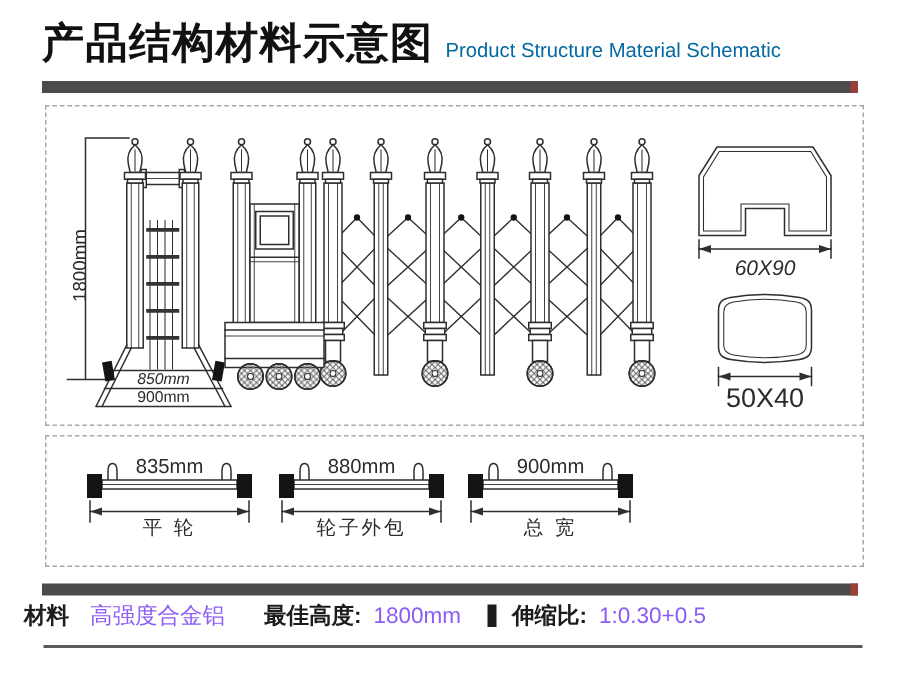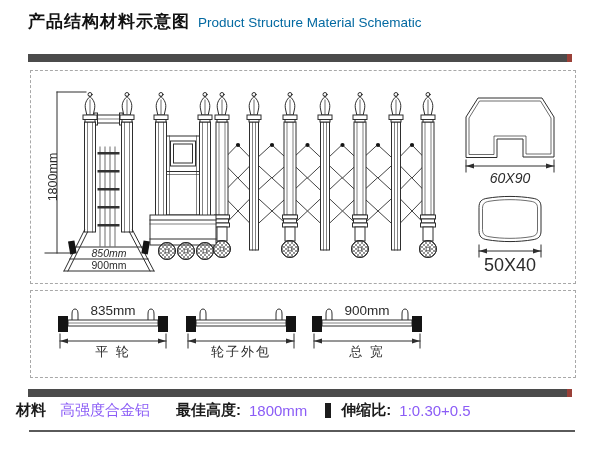--- a/index.html
+++ b/index.html
@@ -2,21 +2,21 @@
 <html><head>
 <meta charset="utf-8">
 <style>
   html,body{margin:0;padding:0;background:#fff;}
   #stage{
     position:relative;width:606px;height:463px;background:#fff;overflow:hidden;
     font-family:"Liberation Sans","DejaVu Sans",sans-serif;color:#222;
   }
   
   .titlerow{position:absolute;left:28px;top:10px;display:flex;align-items:baseline;white-space:nowrap;}
-  .title-zh{font-size:17px;font-weight:bold;color:#111;letter-spacing:1px;}
+  .title-zh{font-size:28px;font-weight:bold;color:#111;letter-spacing:1px;}
   .title-en{font-size:13.5px;color:#0369a1;margin-left:8px;}
   .bar{position:absolute;left:28px;width:544px;height:8px;background:#4b4b4b;}
   .bar .cap{position:absolute;right:0;top:0;width:5px;height:8px;background:#9a4038;}
   .bar.top{top:54px;} .bar.bottom{top:389px;}
   
   .dashedbox{position:absolute;left:30px;width:544px;border:1px dashed #a8a8a8;background:transparent;}
   .dash-main{top:70px;height:212px;}
   .dash-meas{top:290px;height:86px;}
   
   #drawing{position:absolute;left:0;top:0;width:606px;height:463px;}
@@ -271,20 +271,21 @@
   </svg>
 
   <div class="lbl lbl-rot">1800mm</div>
   <div class="lbl lbl-850">850mm</div>
   <div class="lbl lbl-900">900mm</div>
   <div class="lbl lbl-prof1">60X90</div>
   <div class="lbl lbl-prof2">50X40</div>
 
   <div class="lbl meas-val mv0">835mm</div>
   <div class="lbl meas-name mn0">平 轮</div>
+  <div class="lbl meas-val mv1">880mm</div>
   <div class="lbl meas-name mn1">轮子外包</div>
   <div class="lbl meas-val mv2">900mm</div>
   <div class="lbl meas-name mn2">总 宽</div>
 
   <div class="specrow">
     <span class="spec-b">材料</span>
     <span class="spec-v ml14">高强度合金铝</span>
     <span class="spec-b ml26">最佳高度:</span>
     <span class="spec-v ml8">1800mm</span>
     <span class="sep ml18"></span>

